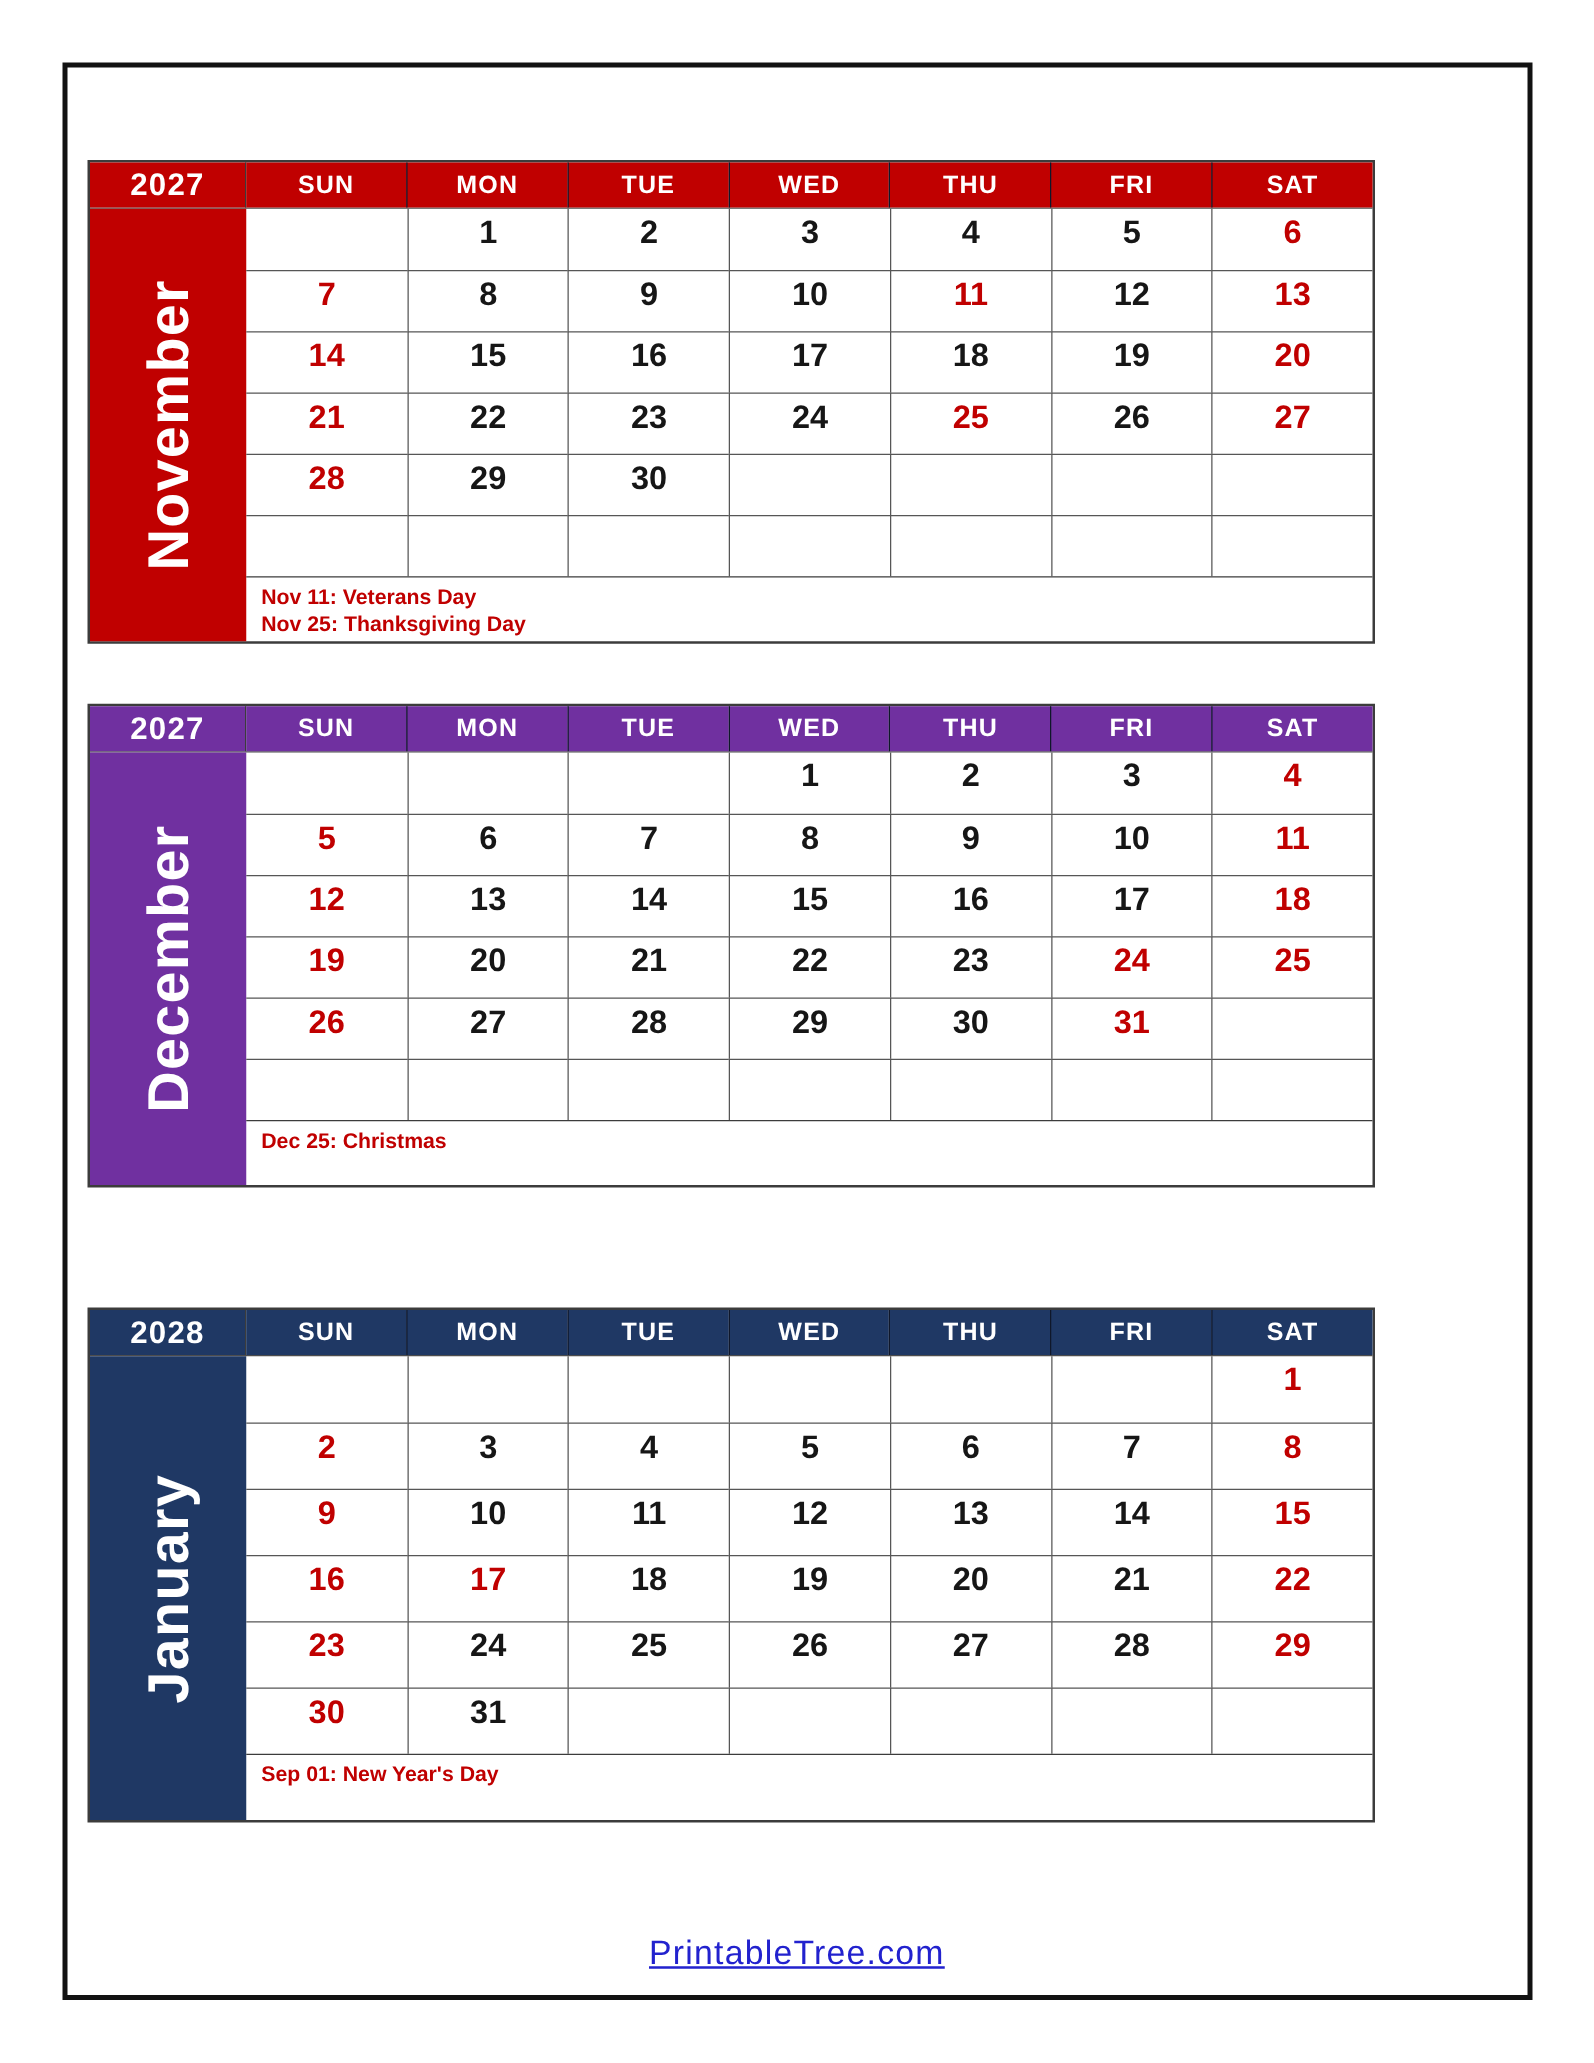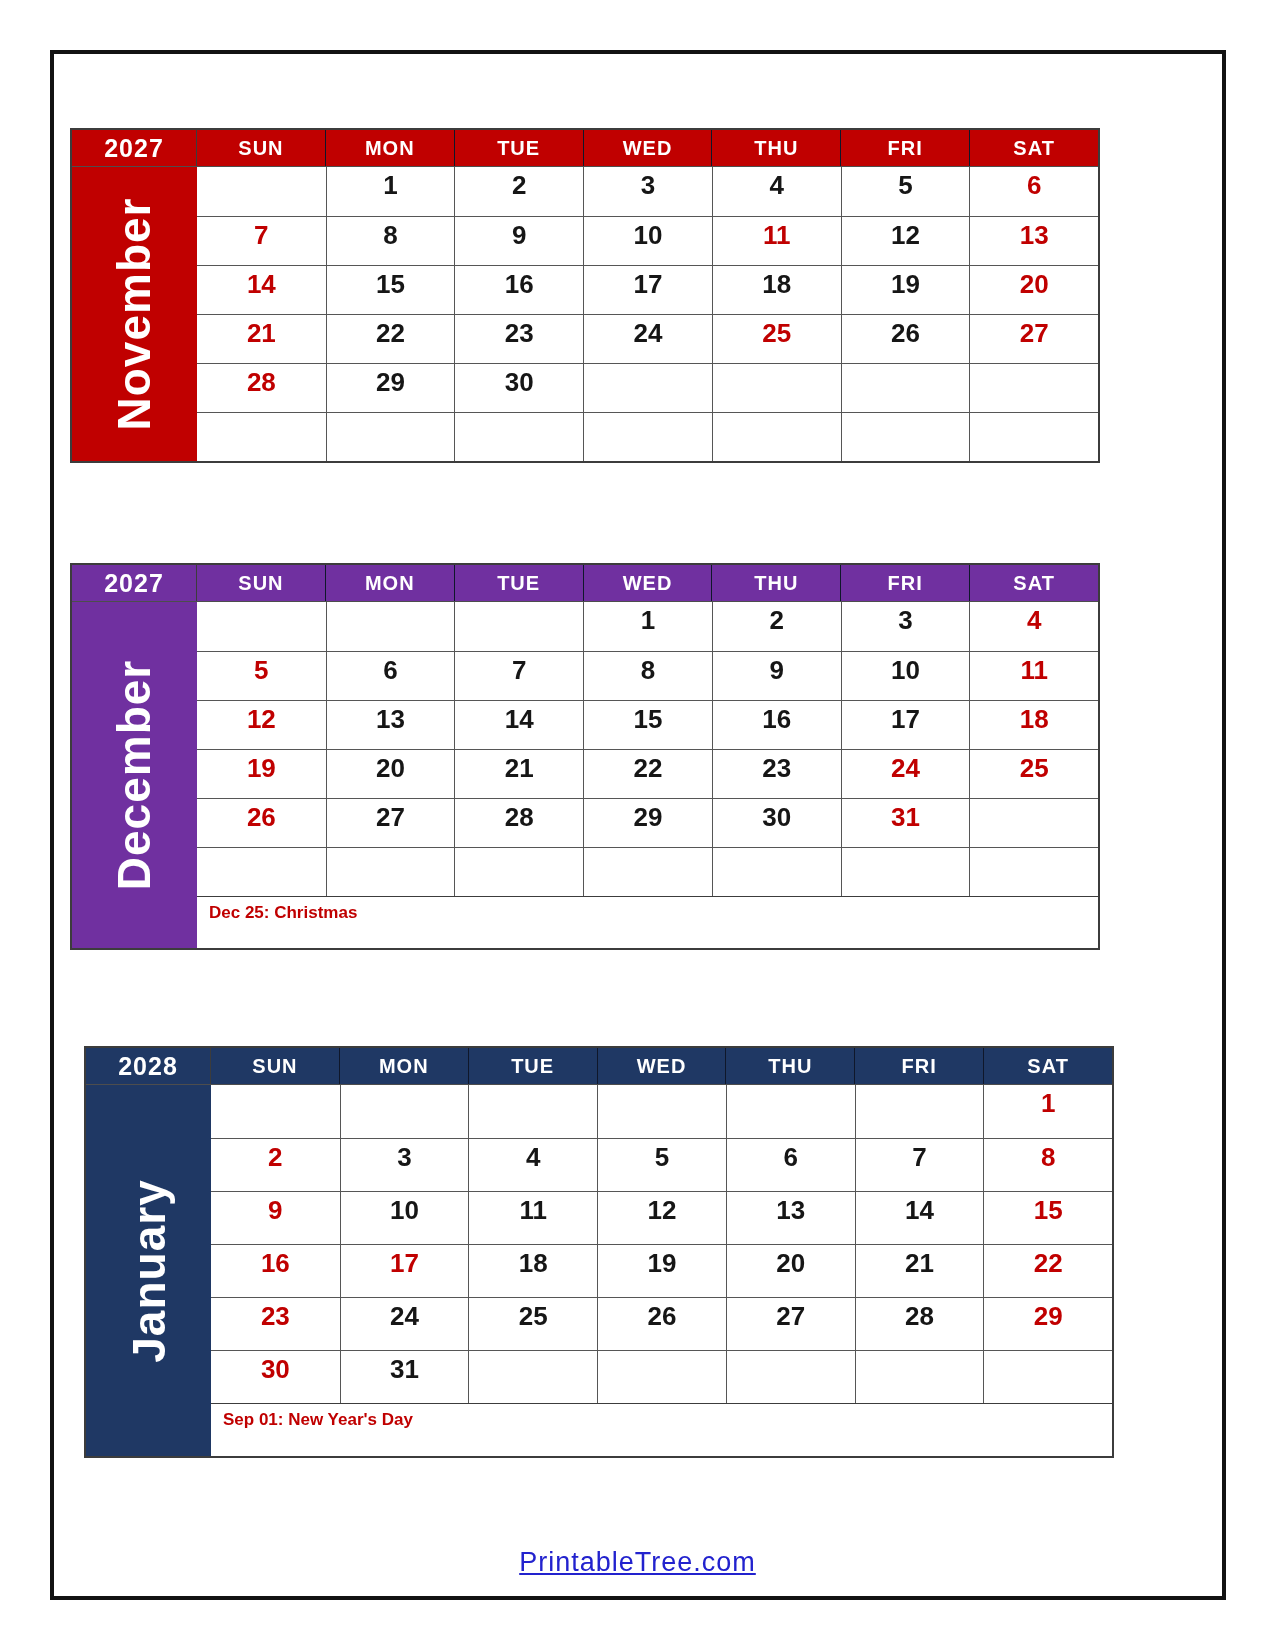--- a/index.html
+++ b/index.html
@@ -9,21 +9,21 @@
 
   
   .page-frame { position:absolute; left:50px; top:50px; width:1176px; height:1550px;
                 border:4px solid #121212; background:#ffffff; }
 
   
   .month-section { position:absolute; left:70px; width:1030px;
                    border:2px solid #3c3c3c; background:#ffffff; }
   .month-section.nov { top:128px; }
   .month-section.dec { top:563px; }
-  .month-section.jan { top:1046px;margin-left:14px; }
+  .month-section.jan { top:1046px; }
 
   .month-header { display:flex; height:37px; border-bottom:1px solid #4d4d4d; }
   .year-cell { width:125px; flex:0 0 125px; background:var(--theme);
                color:#ffffff; font-weight:bold; font-size:25px;
                display:flex; align-items:center; justify-content:center;
                border-right:1px solid #3c3c3c; letter-spacing:1px; }
   .wd-cell { flex:1; background:var(--theme); color:#ffffff; font-weight:bold;
              font-size:20px; display:flex; align-items:center; justify-content:center;
              border-left:1px solid #0f172a; letter-spacing:1px; }
   .wd-cell:first-child { border-left:none; }
@@ -107,20 +107,24 @@
           <div class="day-cell"></div>
           <div class="day-cell"></div>
           <div class="day-cell"></div>
           <div class="day-cell"></div>
           <div class="day-cell"></div>
           <div class="day-cell"></div>
           <div class="day-cell"></div>
           <div class="day-cell"></div>
           <div class="day-cell"></div>
         </div>
+      <div class="holiday-area">
+        <div class="holiday-line">Nov 11: Veterans Day</div>
+        <div class="holiday-line">Nov 25: Thanksgiving Day</div>
+      </div>
     </div>
   </div>
 </div>
 
 <div class="month-section dec" style="--theme: #7030A0; --date-red: #C00000;">
   <div class="month-header">
     <div class="year-cell">2027</div>
     <div class="wd-row-slot" style="display:contents;"><div class="wd-cell">SUN</div><div class="wd-cell">MON</div><div class="wd-cell">TUE</div><div class="wd-cell">WED</div><div class="wd-cell">THU</div><div class="wd-cell">FRI</div><div class="wd-cell">SAT</div></div>
   </div>
   <div class="month-body">

